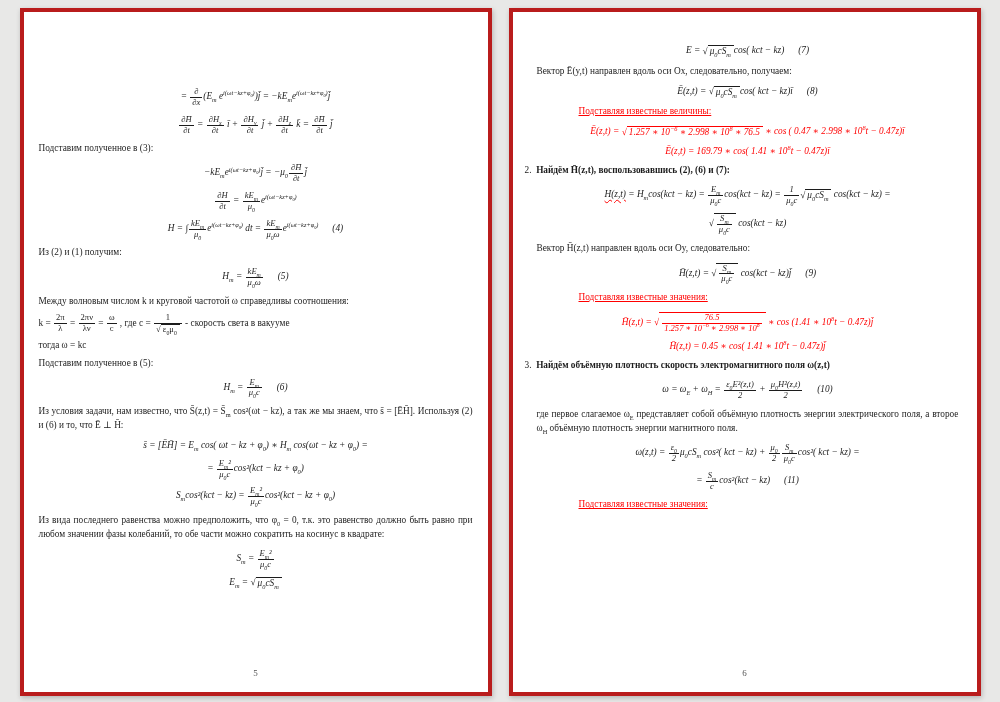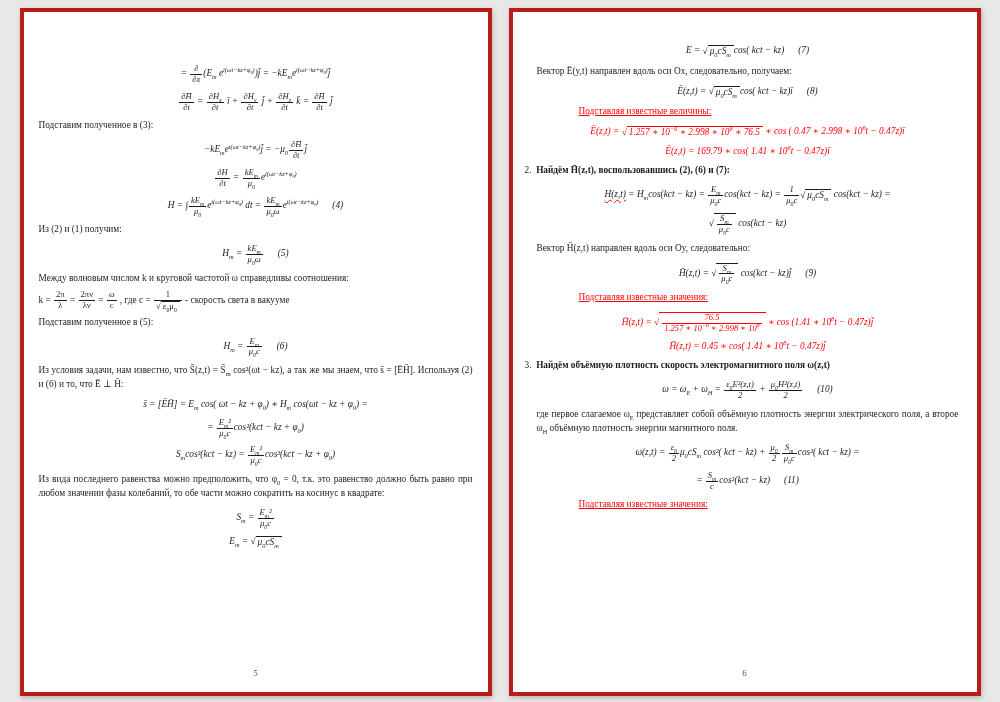--- a/index.html
+++ b/index.html
@@ -3,21 +3,21 @@
 <meta charset="utf-8">
 <style>
   *{box-sizing:border-box}
   html,body{margin:0;padding:0}
   body{width:1000px;height:702px;overflow:hidden;background:#e8e8e7;
        font-family:"Liberation Serif","DejaVu Serif",serif;}
   .stage{width:1000px;height:702px;display:flex;justify-content:center;gap:17px;padding-top:8px;}
   .page{width:472px;height:688px;background:#fff;border:4px solid #b91c1c;
         box-shadow:1px 2px 5px rgba(0,0,0,.22);position:relative;
         color:var(--ink,#1c1c1c);font-size:9.3px;line-height:1.5;overflow:hidden;}
-  .pgL{padding:45px 15px 10px 15px;}
+  .pgL{padding:68px 15px 10px 15px;}
   .pgR{padding:26px 18px 10px 24px;}
   .blk{margin:4px 0;}
   .f{text-align:center;line-height:1.25;margin:7px 0;font-style:italic;}
   .t{text-align:left;}
   .j{text-align:justify;}
   .hang{margin-left:-12px;}
   .red{color:var(--red,#f00);}
   .redu{color:var(--red,#f00);text-decoration:underline;padding-left:42px;}
   .fr{display:inline-block;text-align:center;vertical-align:middle;line-height:1.15;font-size:0.92em;margin:0 1px;}
   .fn{display:block;border-bottom:1px solid currentColor;padding:0 2px;}
@@ -42,20 +42,21 @@
     <div class="blk f">−kE<sub>m</sub>e<sup>i(ωt−kz+φ<sub>0</sub>)</sup>j̄ = −μ<sub>0</sub><span class="fr"><span class="fn">∂H̄</span><span class="fd">∂t</span></span>j̄</div>
     <div class="blk f"><span class="fr"><span class="fn">∂H</span><span class="fd">∂t</span></span> = <span class="fr"><span class="fn">kE<sub>m</sub></span><span class="fd">μ<sub>0</sub></span></span>e<sup>i(ωt−kz+φ<sub>0</sub>)</sup></div>
     <div class="blk f">H = ∫<span class="fr"><span class="fn">kE<sub>m</sub></span><span class="fd">μ<sub>0</sub></span></span>e<sup>i(ωt−kz+φ<sub>0</sub>)</sup> dt = <span class="fr"><span class="fn">kE<sub>m</sub></span><span class="fd">μ<sub>0</sub>ω</span></span>e<sup>i(ωt−kz+φ<sub>0</sub>)</sup>&nbsp;&nbsp;&nbsp;&nbsp;&nbsp;&nbsp;(4)</div>
     <div class="blk t">Из (2) и (1) получим:</div>
     <div class="blk f">H<sub>m</sub> = <span class="fr"><span class="fn">kE<sub>m</sub></span><span class="fd">μ<sub>0</sub>ω</span></span>&nbsp;&nbsp;&nbsp;&nbsp;&nbsp;&nbsp;(5)</div>
     <div class="blk t">Между волновым числом k и круговой частотой ω справедливы соотношения:</div>
     <div class="blk t">k = <span class="fr"><span class="fn">2π</span><span class="fd">λ</span></span> = <span class="fr"><span class="fn">2πν</span><span class="fd">λν</span></span> = <span class="fr"><span class="fn">ω</span><span class="fd">c</span></span> , где c = <span class="fr"><span class="fn">1</span><span class="fd"><span class="sq">
               <span class="rx">√</span>
               <span class="rd">ε<sub>0</sub>μ<sub>0</sub></span>
             </span></span></span> - скорость света в вакууме</div>
+    <div class="blk t">тогда ω = kc</div>
     <div class="blk t">Подставим полученное в (5):</div>
     <div class="blk f">H<sub>m</sub> = <span class="fr"><span class="fn">E<sub>m</sub></span><span class="fd">μ<sub>0</sub>c</span></span>&nbsp;&nbsp;&nbsp;&nbsp;&nbsp;&nbsp;(6)</div>
     <div class="blk j">Из условия задачи, нам известно, что S̄(z,t) = S̄<sub>m</sub> cos²(ωt − kz), а так же мы знаем, что s̄ = [ĒH̄]. Используя (2) и (6) и то, что Ē ⊥ H̄:</div>
     <div class="blk f">s̄ = [ĒH̄] = E<sub>m</sub> cos( ωt − kz + φ<sub>0</sub>) ∗ H<sub>m</sub> cos(ωt − kz + φ<sub>0</sub>) =</div>
     <div class="blk f">= <span class="fr"><span class="fn">E<sub>m</sub>²</span><span class="fd">μ<sub>0</sub>c</span></span>cos²(kct − kz + φ<sub>0</sub>)</div>
     <div class="blk f">S<sub>m</sub>cos²(kct − kz) = <span class="fr"><span class="fn">E<sub>m</sub>²</span><span class="fd">μ<sub>0</sub>c</span></span>cos²(kct − kz + φ<sub>0</sub>)</div>
     <div class="blk j">Из вида последнего равенства можно предположить, что φ<sub>0</sub> = 0, т.к. это равенство должно быть равно при любом значении фазы колебаний, то обе части можно сократить на косинус в квадрате:</div>
     <div class="blk f">S<sub>m</sub> = <span class="fr"><span class="fn">E<sub>m</sub>²</span><span class="fd">μ<sub>0</sub>c</span></span></div>
     <div class="blk f">E<sub>m</sub> = <span class="sq">
           <span class="rx">√</span>

